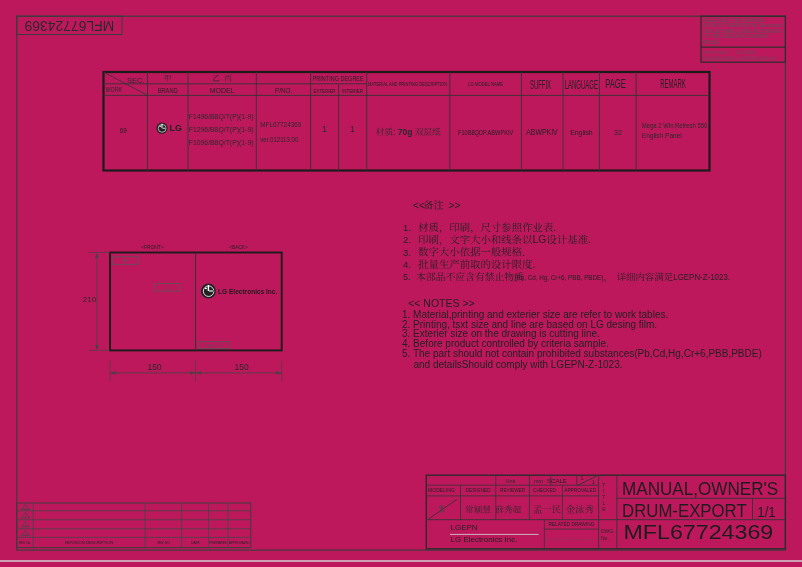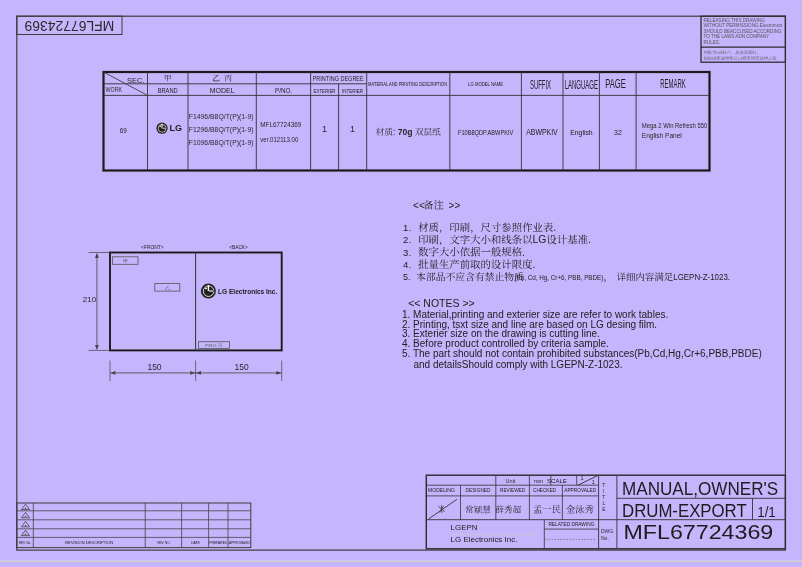--- a/index.html
+++ b/index.html
@@ -1,15 +1,15 @@
 <!DOCTYPE html>
 <html><head><meta charset="utf-8"><title>MFL67724369</title>
 <style>
 html,body{margin:0;padding:0;background:#fff;}
-#page{position:relative;width:802px;height:567px;background:#c4b5fd;overflow:hidden;font-family:"Liberation Sans",sans-serif;}
+#page{position:relative;width:802px;height:567px;background:#be185d;overflow:hidden;font-family:"Liberation Sans",sans-serif;}
 svg text{font-family:"Liberation Sans",sans-serif;}
 </style></head>
 <body>
 <div id="page">
 <svg width="802" height="567" viewBox="0 0 802 567">
 
 <rect x="16.8" y="16.2" width="768.6" height="533.9" fill="none" stroke="#3c3c3c" stroke-width="1.2"></rect>
 
 <line x1="0.0" y1="561.0" x2="802.0" y2="561.0" stroke="#d2d2d2" stroke-width="1.5"></line>
 

